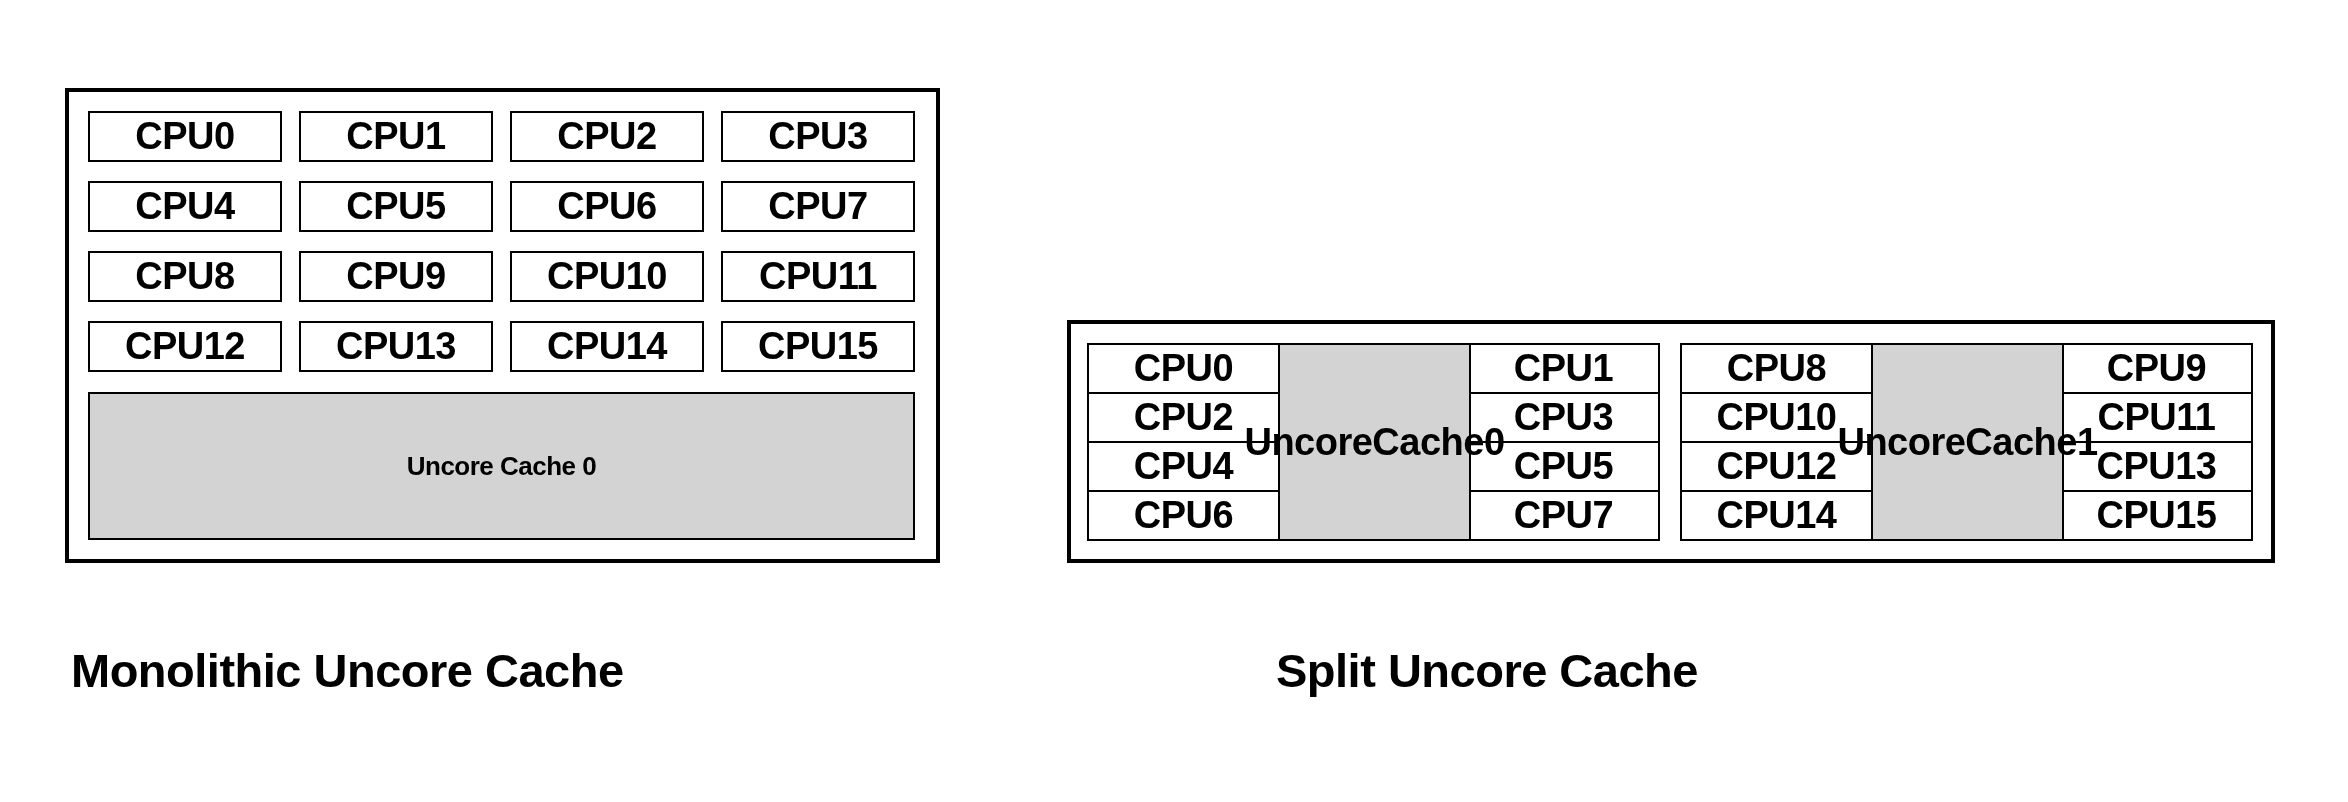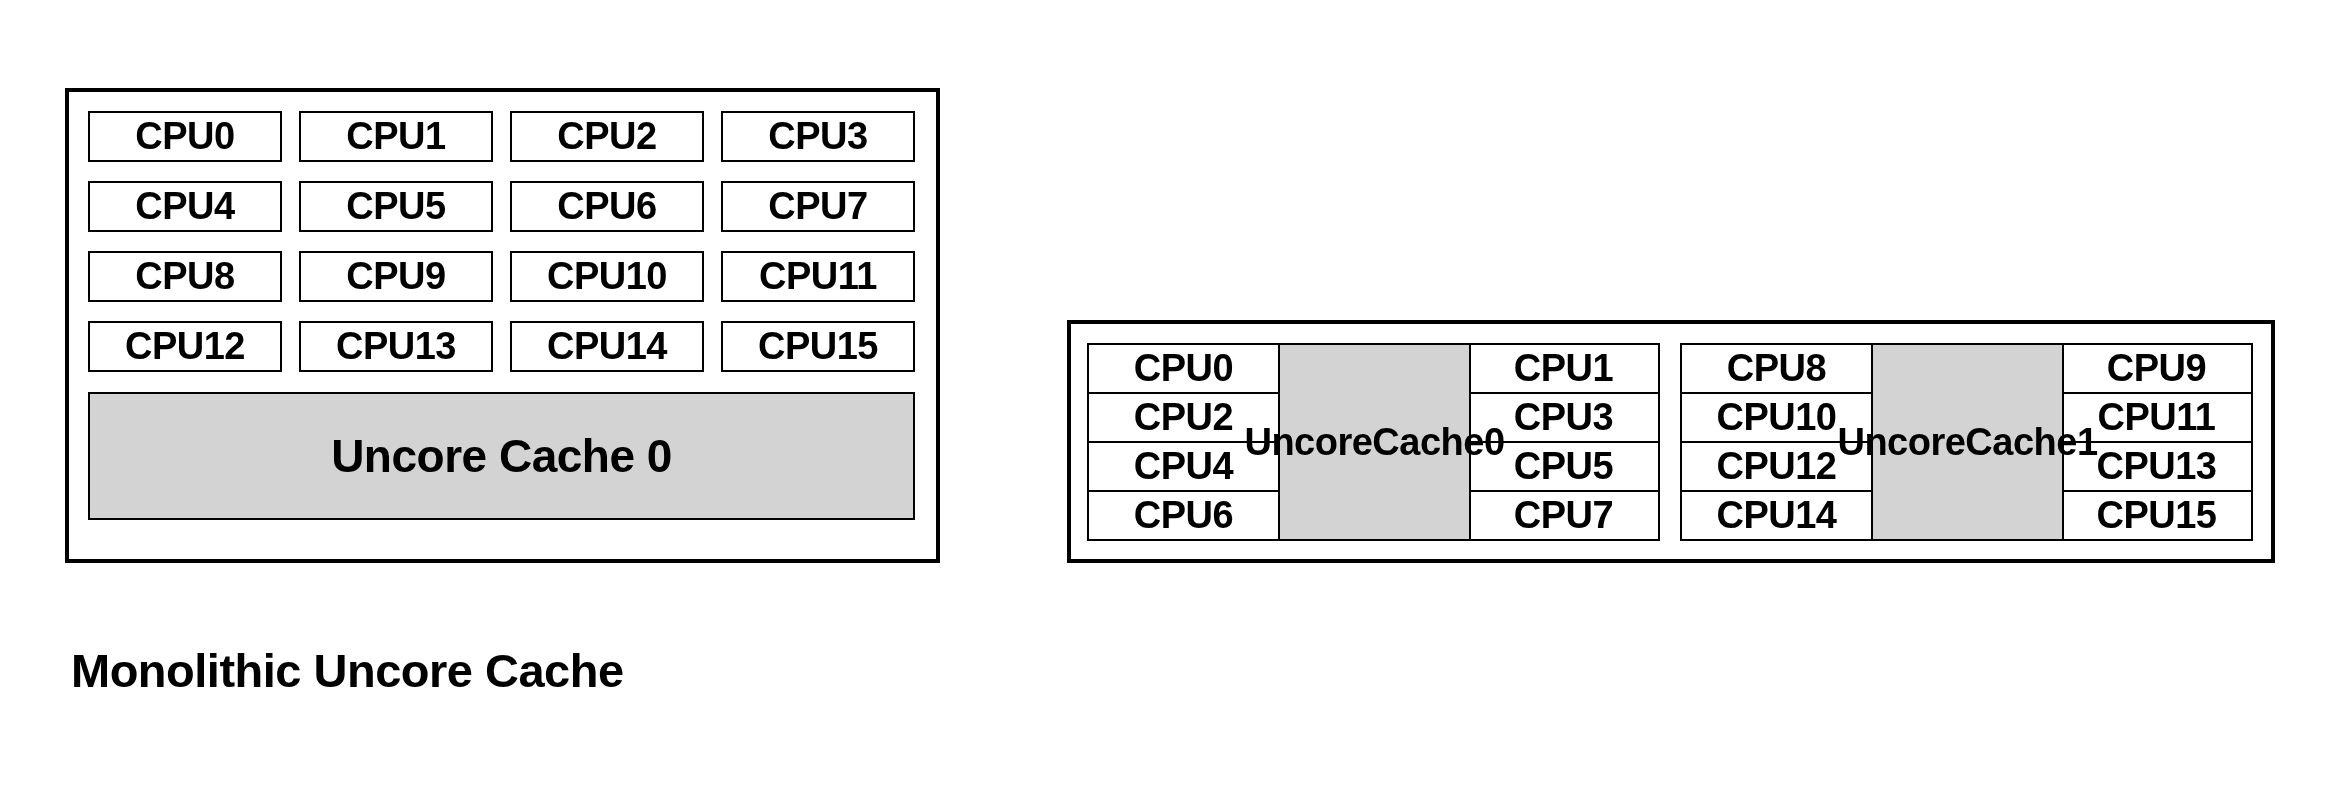--- a/index.html
+++ b/index.html
@@ -50,28 +50,28 @@
     display: flex;
     align-items: center;
     justify-content: center;
     font-size: 38px;
     letter-spacing: -0.5px;
     white-space: nowrap;
   }
   .mono-cache {
     position: absolute;
     left: 19px; top: 300px;
-    width: 827px; height: 128px;
+    width: 827px; height: 148px;
     background: var(--cache-fill, #d3d3d3);
     border: 2px solid var(--line, #000);
     box-sizing: border-box;
     display: flex;
     align-items: center;
     justify-content: center;
-    font-size: 46px;
+    font-size: 26px;
     letter-spacing: -0.5px;
   }
 
   
   .split-row {
     position: absolute;
     left: 16px; top: 19px;
     display: flex;
     gap: 20px;
   }
@@ -195,14 +195,15 @@
           <div class="cpu-cell">CPU11</div>
           <div class="cpu-cell">CPU13</div>
           <div class="cpu-cell">CPU15</div>
         </div>
       </div>
 
     </div>
   </div>
 
   <div class="caption" id="mono-caption">Monolithic Uncore Cache</div>
+  <div class="caption" id="split-caption">Split Uncore Cache</div>
 
 </div>
 
 </body></html>

